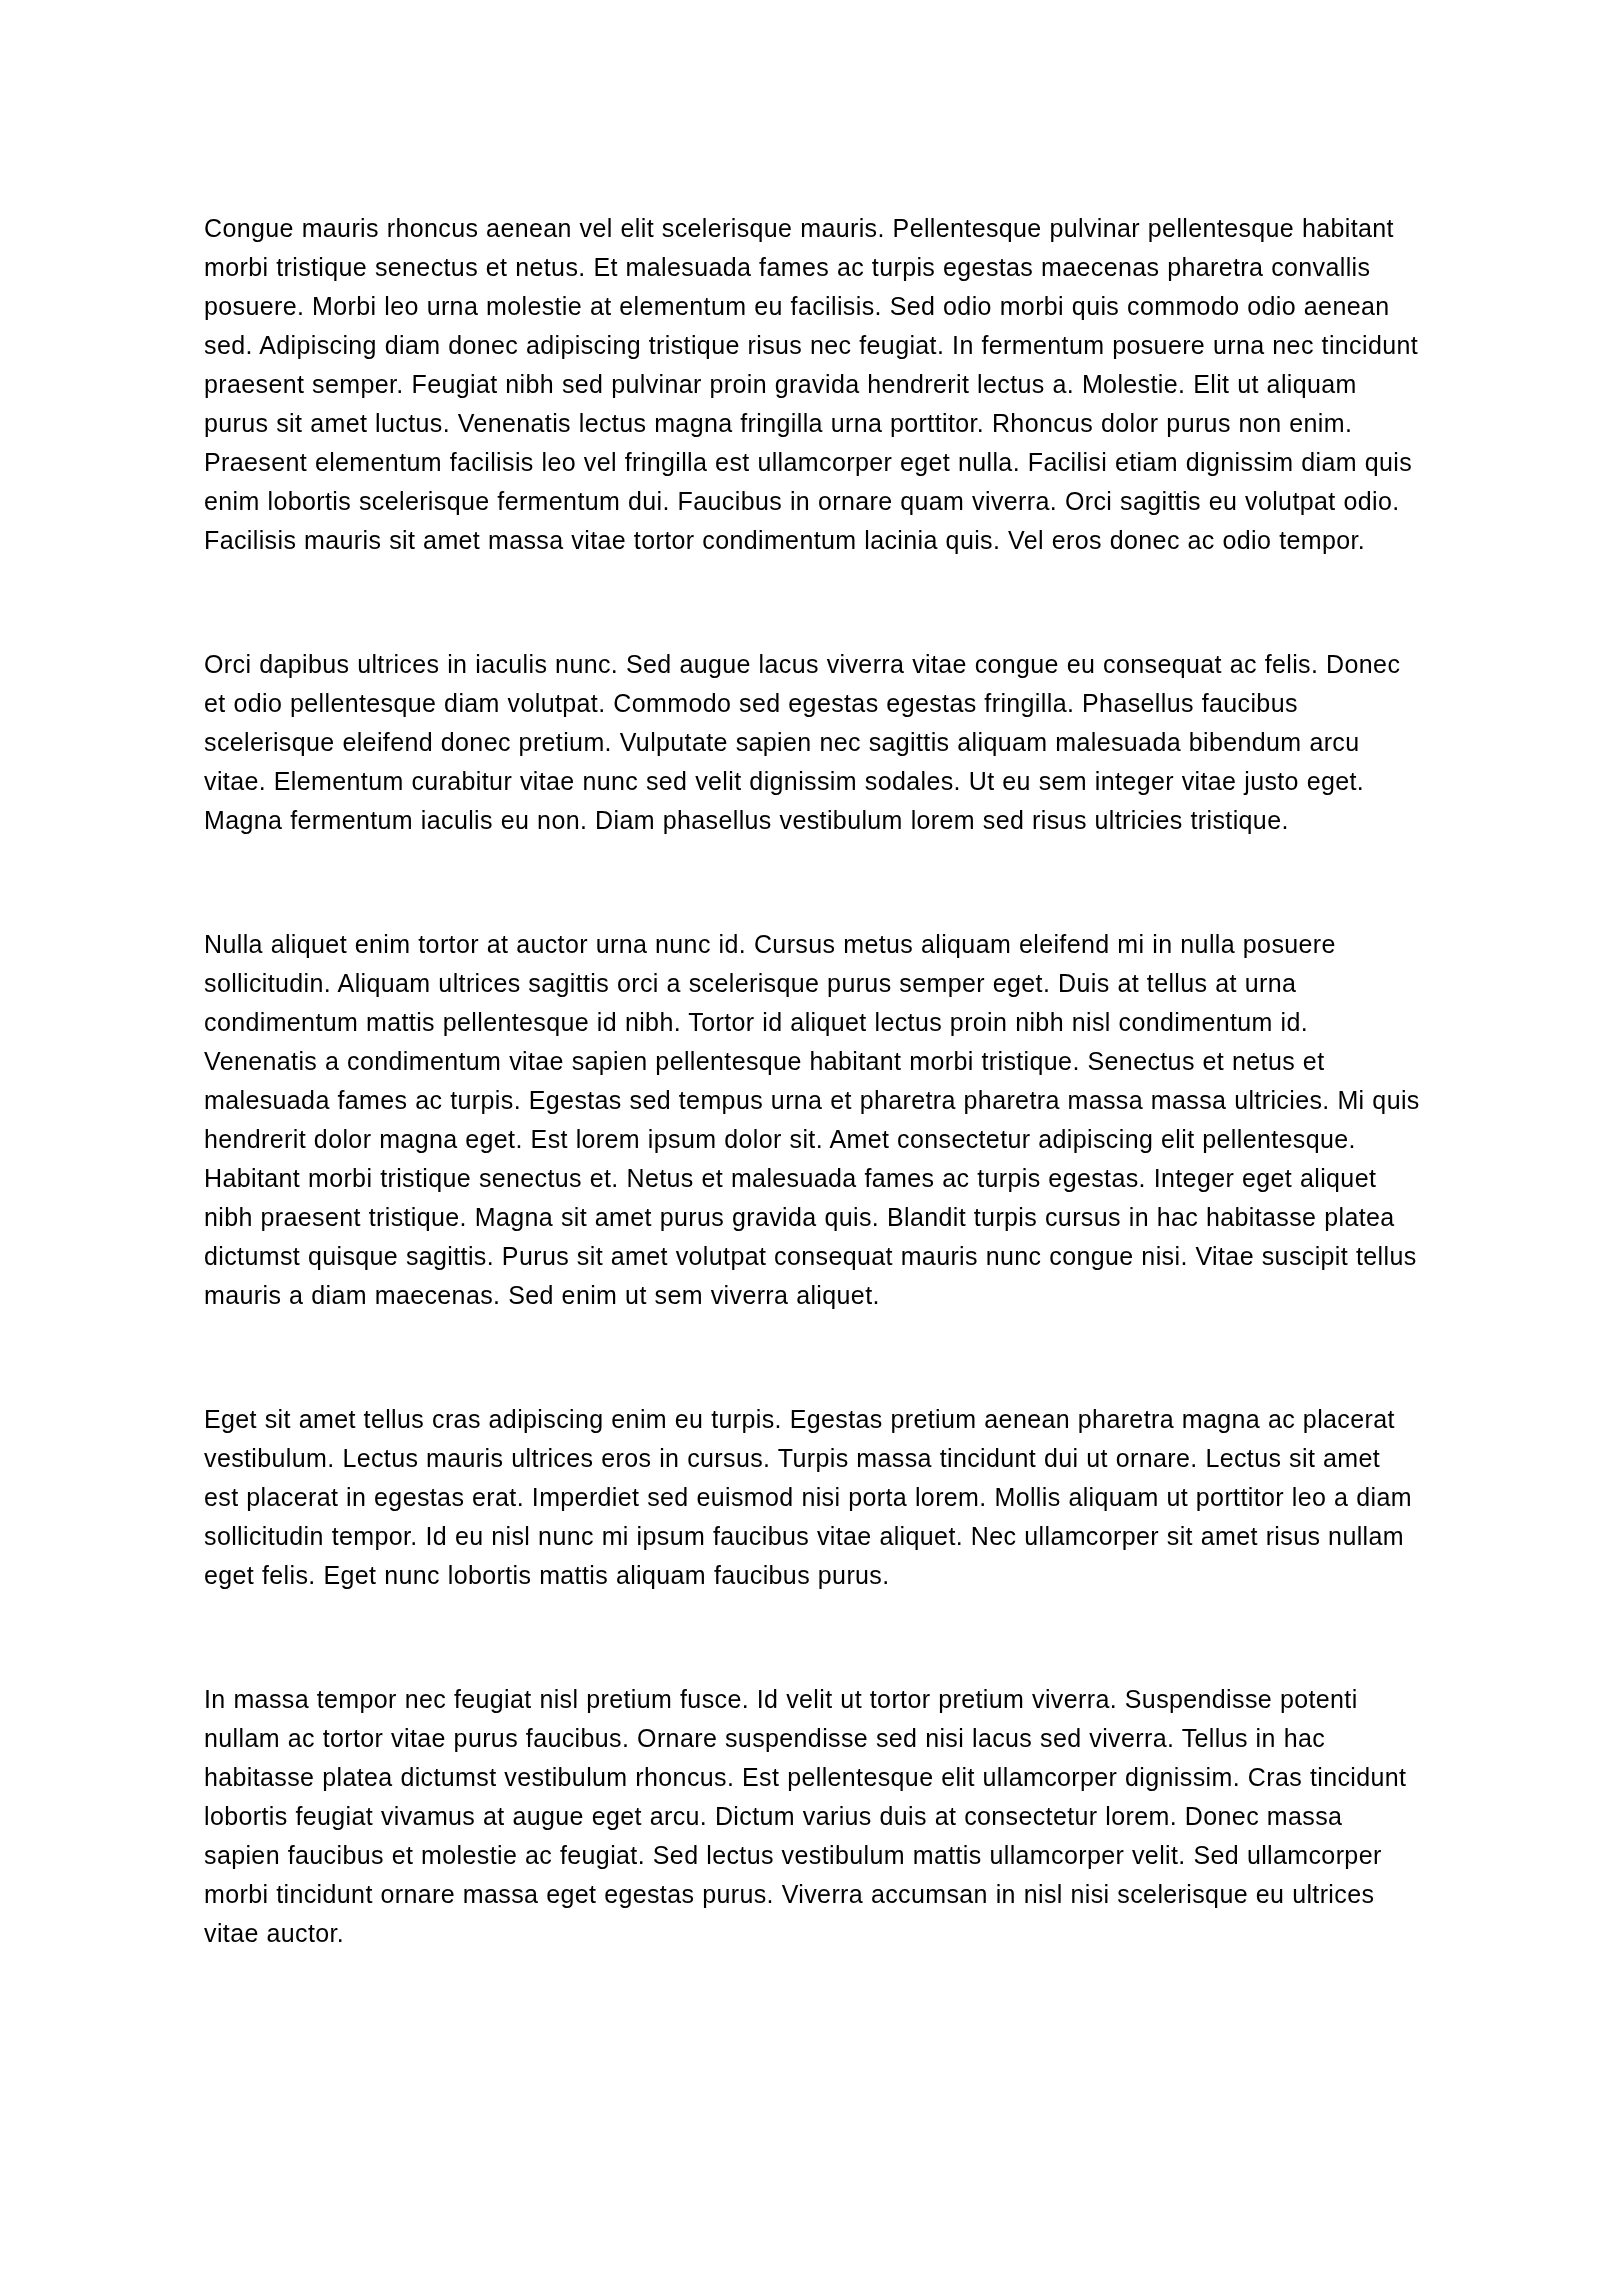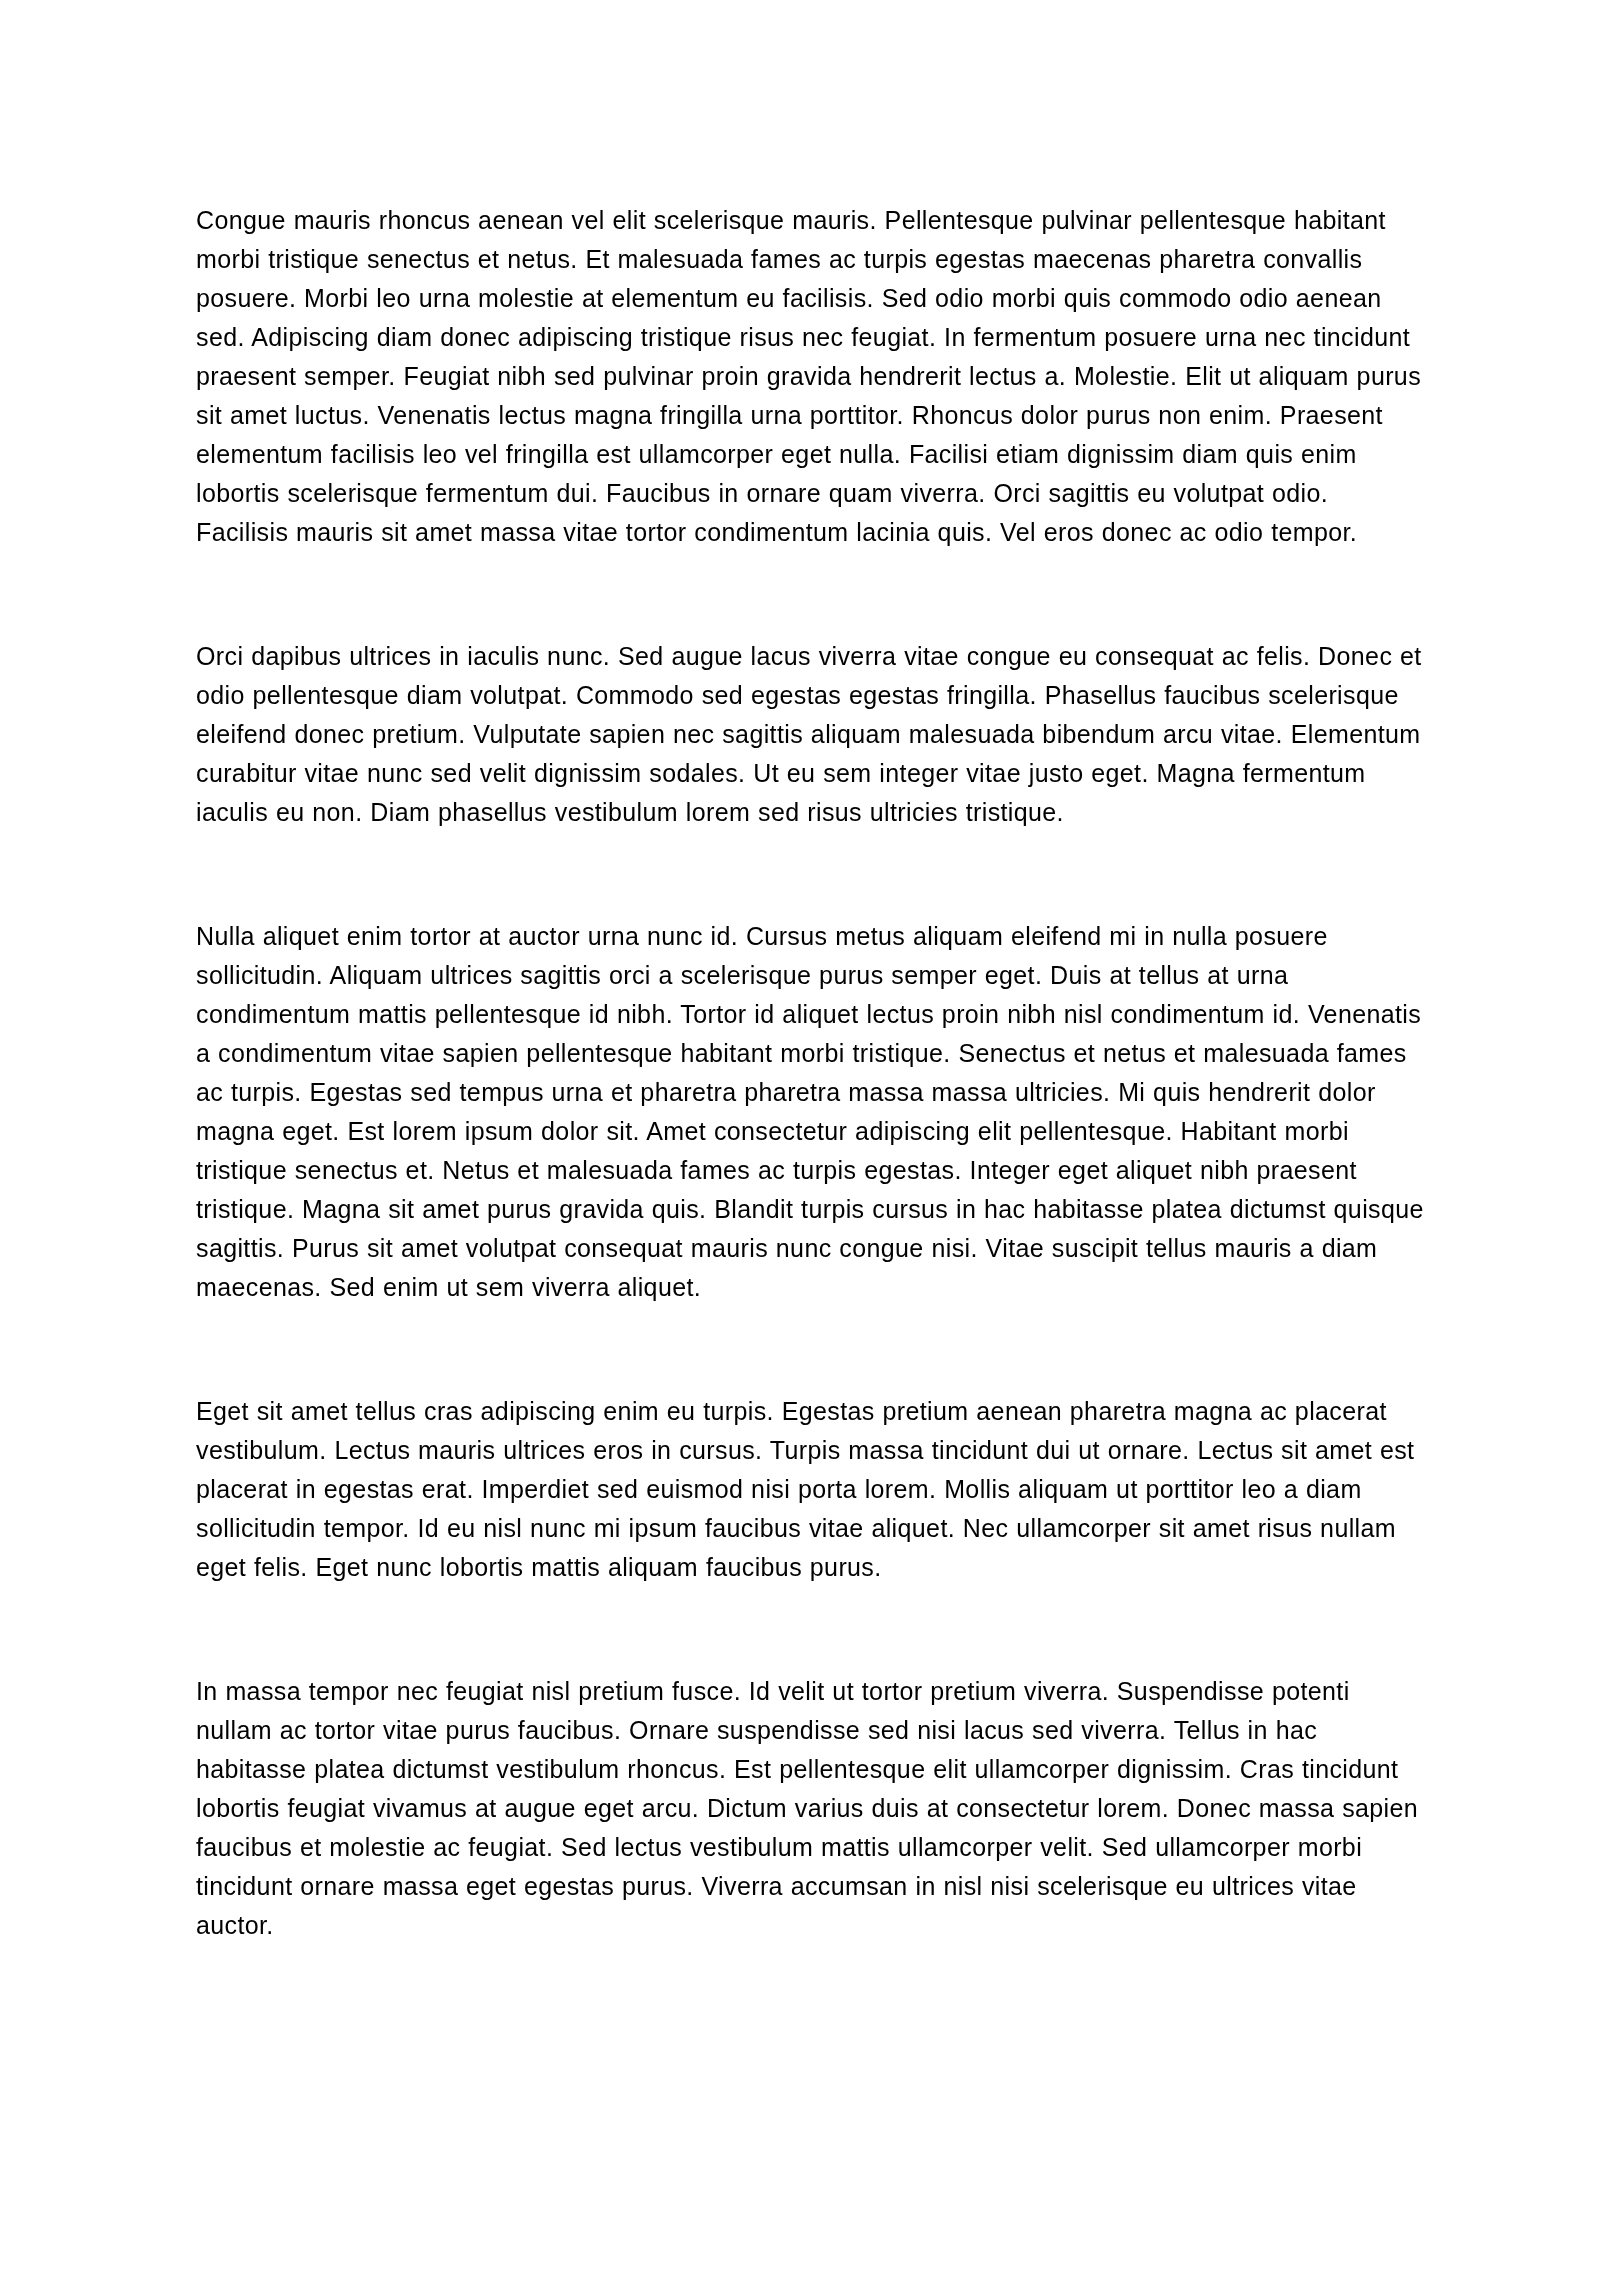--- a/index.html
+++ b/index.html
@@ -13,21 +13,21 @@
     height: 2295px;
     background: #ffffff;
     box-sizing: border-box;
     padding: 193px 188px 0 188px;
     overflow: hidden;
   }
   .doc-body {
     width: 1248px;
   }
   .para {
-    margin: 8px;
+    margin: 16px;
     font-family: "Liberation Sans", "DejaVu Sans", sans-serif;
     font-size: 25px;
     line-height: 39px;
     letter-spacing: 0.015em;
     color: #000000;
     text-align: left;
     word-spacing: 0.02em;
   }
   .para + .para {
     margin-top: 85px;

